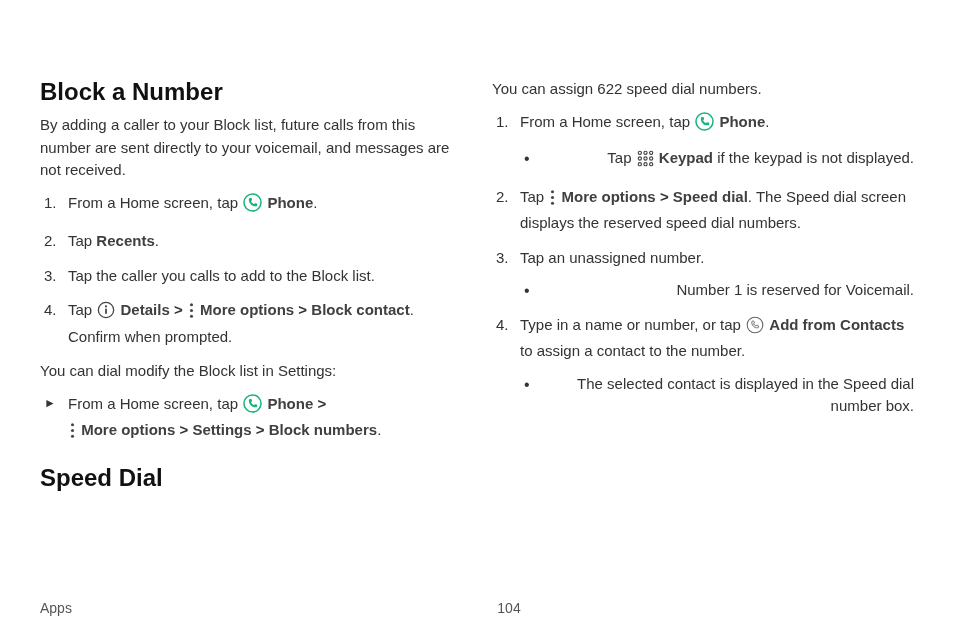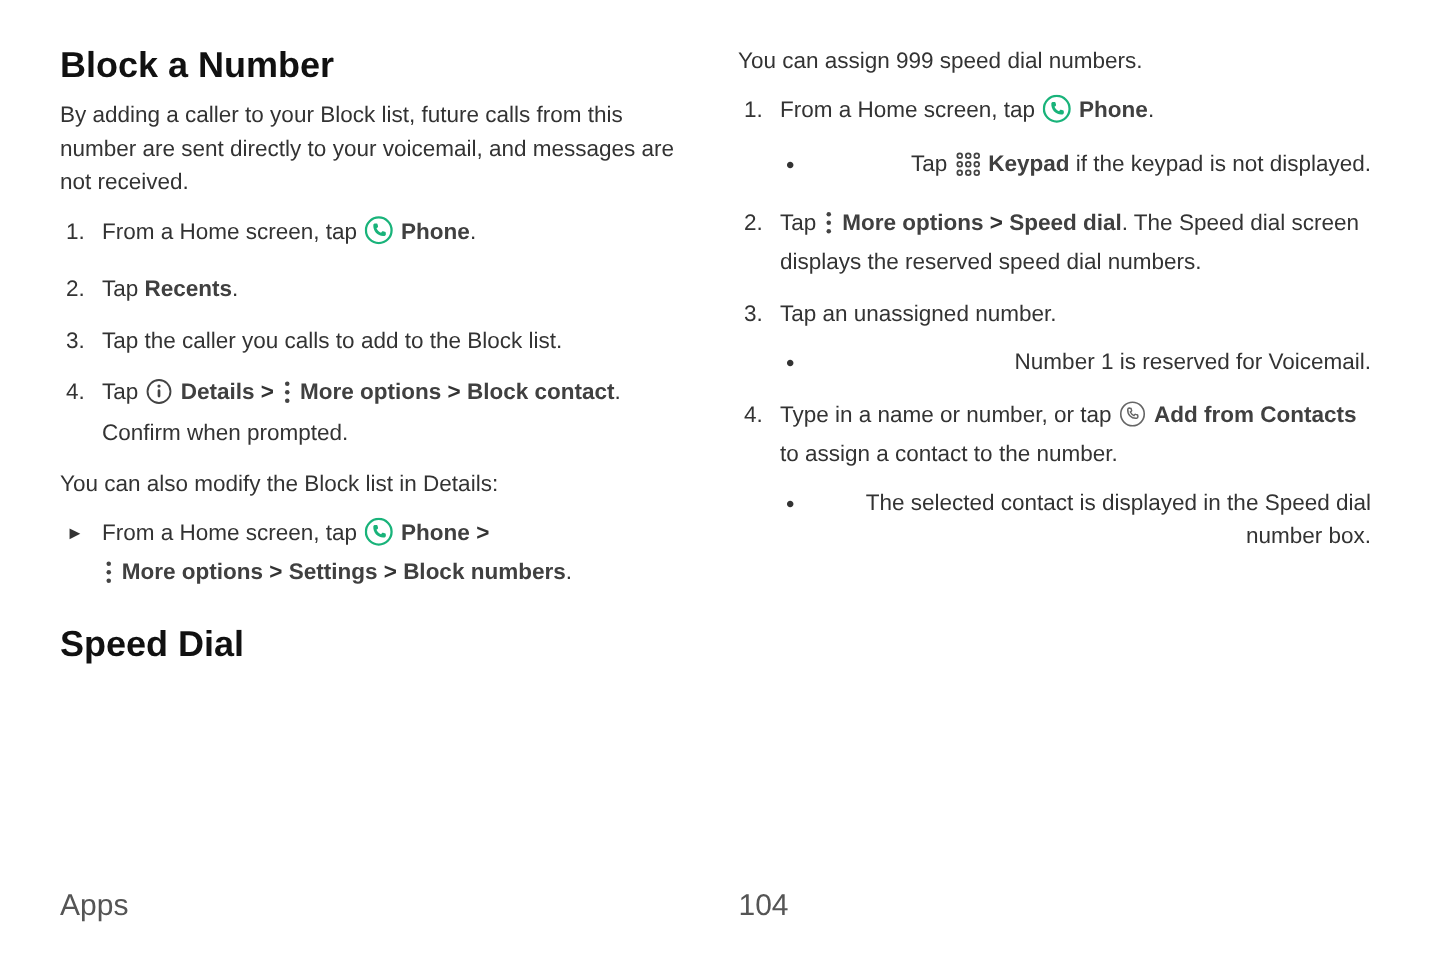--- a/index.html
+++ b/index.html
@@ -12,20 +12,21 @@
     position: relative;
     padding: 30px 40px 0 40px;
   }
   .columns {
     display: flex;
     gap: 30px;
   }
   .col {
     flex: 1;
     min-width: 0;
+    margin-top: 48px;
   }
   h1 {
     font-size: 24px;
     font-weight: 700;
     margin-bottom: 8px;
     color: #111;
   }
   h2 {
     font-size: 19px;
     font-weight: 700;
@@ -107,21 +108,21 @@
   .icon.keypad svg { width: 17px; height: 17px; }
   .icon.menu-tri svg { width: 18px; height: 11px; }
   .footer {
     position: absolute;
     bottom: 20px;
     left: 40px;
     right: 40px;
     display: flex;
     justify-content: space-between;
     align-items: flex-end;
-    font-size: 20px;
+    font-size: 14px;
     color: #555;
   }
   .footer .pagenum {
     position: absolute;
     left: 50%;
     transform: translateX(-50%);
     margin-left: 32px;
   }
 </style>
 </head>
@@ -165,21 +166,21 @@
               <circle cx="3" cy="9" r="1.6" fill="#444"></circle>
               <circle cx="3" cy="15" r="1.6" fill="#444"></circle>
             </svg>
         </span>
         <span class="bold">More options</span>
         <span class="chev">&gt;</span>
         <span class="bold">Block contact</span><span>. Confirm when prompted.</span>
       </li>
     </ol>
 
-    <p>You can also modify the Block list in Details:</p>
+    <p>You can dial modify the Block list in Settings:</p>
 
     <div class="arrow-item">
       <span>From a Home screen, tap </span>
       <span class="icon phone-green">
         <svg viewBox="0 0 20 20">
             <circle cx="10" cy="10" r="9" fill="none" stroke="#19b37a" stroke-width="1.6"></circle>
             <path d="M6.2 6.2c.1-.6.6-1 1.2-1l1.2.1c.3 0 .5.3.6.6l.3 1.3c.1.3 0 .6-.3.8l-.8.6c.7 1.4 1.8 2.5 3.2 3.2l.6-.8c.2-.3.5-.4.8-.3l1.3.3c.3.1.6.3.6.6l.1 1.2c0 .6-.4 1.1-1 1.2-4.4.6-8.2-3.2-7.8-7.8z" fill="#19b37a"></path>
           </svg>
       </span>
       <span class="bold">Phone</span>
@@ -195,21 +196,21 @@
       <span class="chev">&gt;</span>
       <span class="bold">Settings</span>
       <span class="chev">&gt;</span>
       <span class="bold">Block numbers</span>.
     </div>
 
     <h1 style="margin-top:18px">Speed Dial</h1>
   </div>
 
   <div class="col">
-    <p>You can assign 999 speed dial numbers.</p>
+    <p>You can assign 622 speed dial numbers.</p>
 
     <ol>
       <li>
         <span>From a Home screen, tap </span>
         <span class="icon phone-green">
           <svg viewBox="0 0 20 20">
               <circle cx="10" cy="10" r="9" fill="none" stroke="#19b37a" stroke-width="1.6"></circle>
               <path d="M6.2 6.2c.1-.6.6-1 1.2-1l1.2.1c.3 0 .5.3.6.6l.3 1.3c.1.3 0 .6-.3.8l-.8.6c.7 1.4 1.8 2.5 3.2 3.2l.6-.8c.2-.3.5-.4.8-.3l1.3.3c.3.1.6.3.6.6l.1 1.2c0 .6-.4 1.1-1 1.2-4.4.6-8.2-3.2-7.8-7.8z" fill="#19b37a"></path>
             </svg>
         </span>

